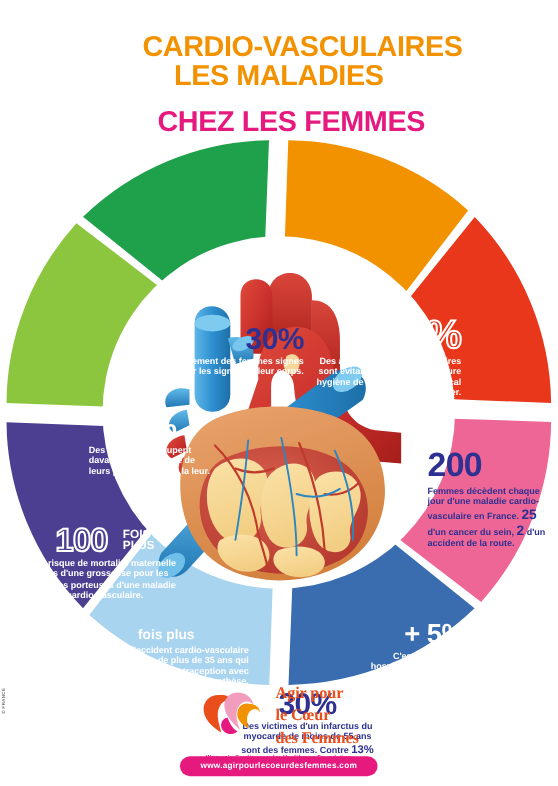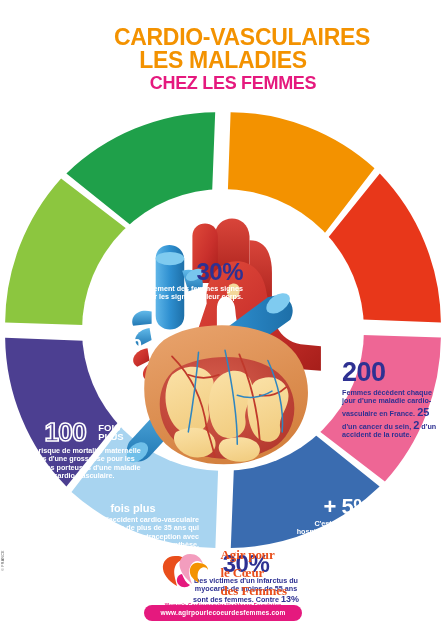--- a/index.html
+++ b/index.html
@@ -9,21 +9,21 @@
     font-family: "Liberation Sans", sans-serif;
     overflow: hidden;
   }
   #page { position: relative; width: 446px; height: 629px; background:#fff; }
 
   
   .title-block { position:absolute; left:0; top:26px; width:446px; text-align:center; }
   .t-line { font-weight:bold; letter-spacing:-0.3px; line-height:1.02; }
   .t1 { font-size:23px; color:#F39200; padding-left:0px; }
   .t2 { font-size:23px; color:#F39200; padding-left:38px; }
-  .t3 { font-size:18px; color:#E5197E; padding-left:20px; margin-top:1px; }
+  .t3 { font-size:23px; color:#E5197E; padding-left:20px; margin-top:13px; }
 
   
   .wheel { position:absolute; left:5px; top:112px; width:436px; height:436px; }
   .wheel svg { display:block; }
 
   
   .seg { position:absolute; }
   .seg .big {
     font-weight:bold; line-height:0.96; letter-spacing:-0.5px;
   }
@@ -232,20 +232,24 @@
 
         <path d="M 6 -48 C 12 -52 18 -48 16 -40 C 14 -32 6 -32 4 -40 Z" fill="#F3D79A"></path>
       </g>
     </svg>
 
     <div class="seg" id="seg-30-ecoute">
       <div class="big">30%</div>
       <div class="body">Seulement des femmes signes écouter les signes de leur corps.</div>
     </div>
 
+    <div class="seg" id="seg-80">
+      <div class="big outline">80%</div>
+      <div class="body">Des accidents cardio-vasculaires sont évitables avec une meilleure hygiène de vie et un suivi médical régulier.</div>
+    </div>
 
     <div class="seg" id="seg-200">
       <div class="big">200</div>
       <div class="body">
         <span>Femmes décèdent chaque jour d'une maladie cardio-vasculaire en France.</span>
         <span class="hl">25</span><span> d'un cancer du sein, </span><span class="hl">2</span><span> d'un accident de la route.</span>
       </div>
     </div>
 
     <div class="seg" id="seg-plus5">
@@ -269,20 +273,21 @@
 
     <div class="seg" id="seg-100">
       <div>
         <span class="big outline">100</span><span class="sub"><span>FOIS</span><br><span>PLUS</span></span>
       </div>
       <div class="body">De risque de mortalité maternelle lors d'une grossesse pour les femmes porteuses d'une maladie cardio-vasculaire.</div>
     </div>
 
     <div class="seg" id="seg-81">
       <div class="big">81%</div>
+      <div class="body">Des femmes s'occupent davantage de la santé de leurs proches que de la leur.</div>
     </div>
   </div>
 
   <div class="logo-wrap">
     <div class="logo-row">
       <span class="logo-mark">
         <svg width="52" height="40" viewBox="0 0 52 40">
           <path d="M16 6 C8 6 3 12 4 19 C5 27 13 33 18 36 C16 28 14 22 16 17 C18 11 23 9 27 11
                    C24 6 21 6 16 6 Z" fill="#E94E1B"></path>
           <path d="M31 4 C23 4 19 11 21 18 C23 25 29 30 33 34 C30 26 29 20 32 15

